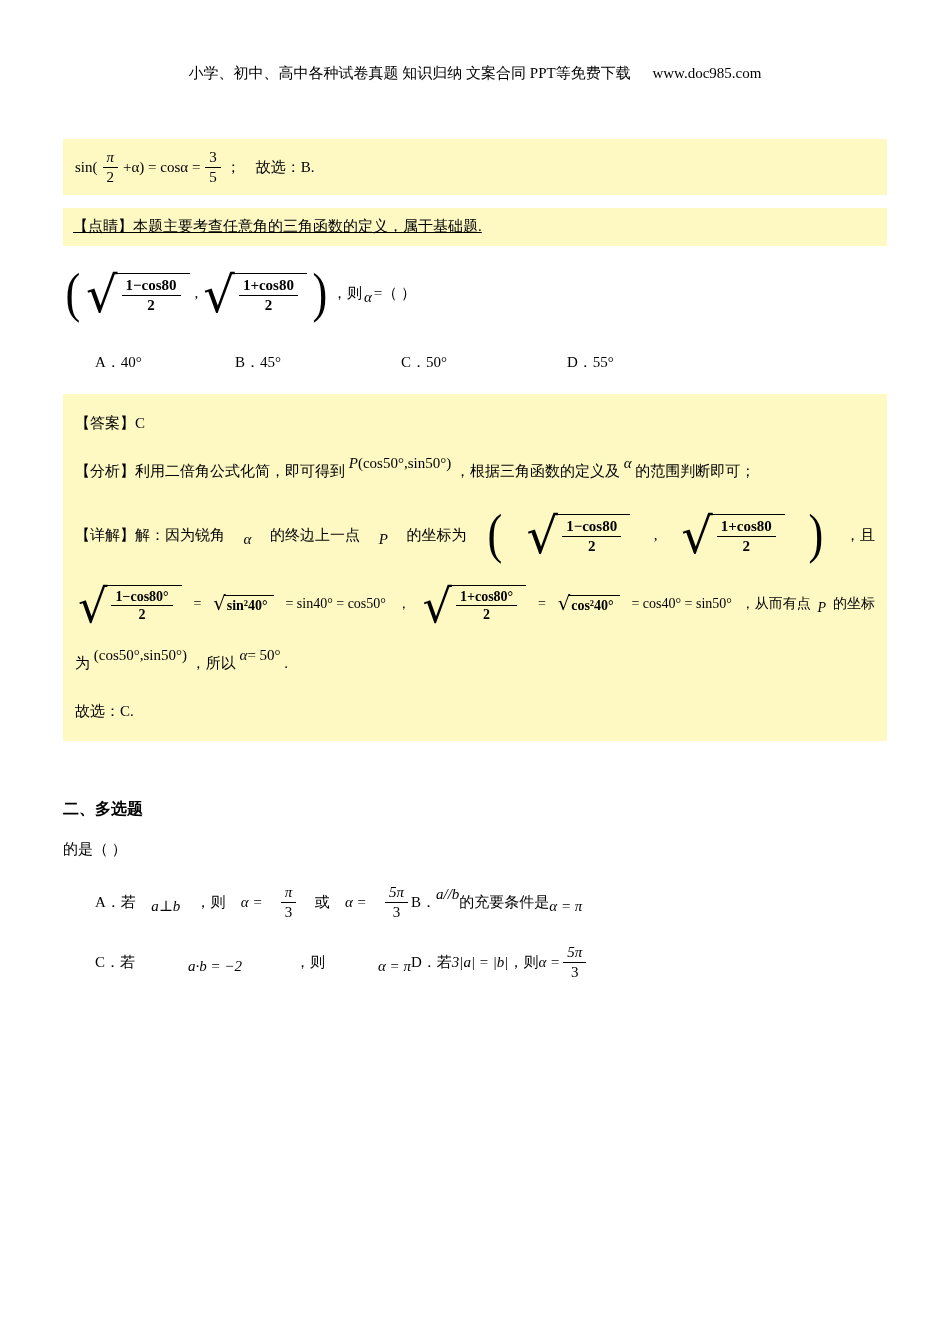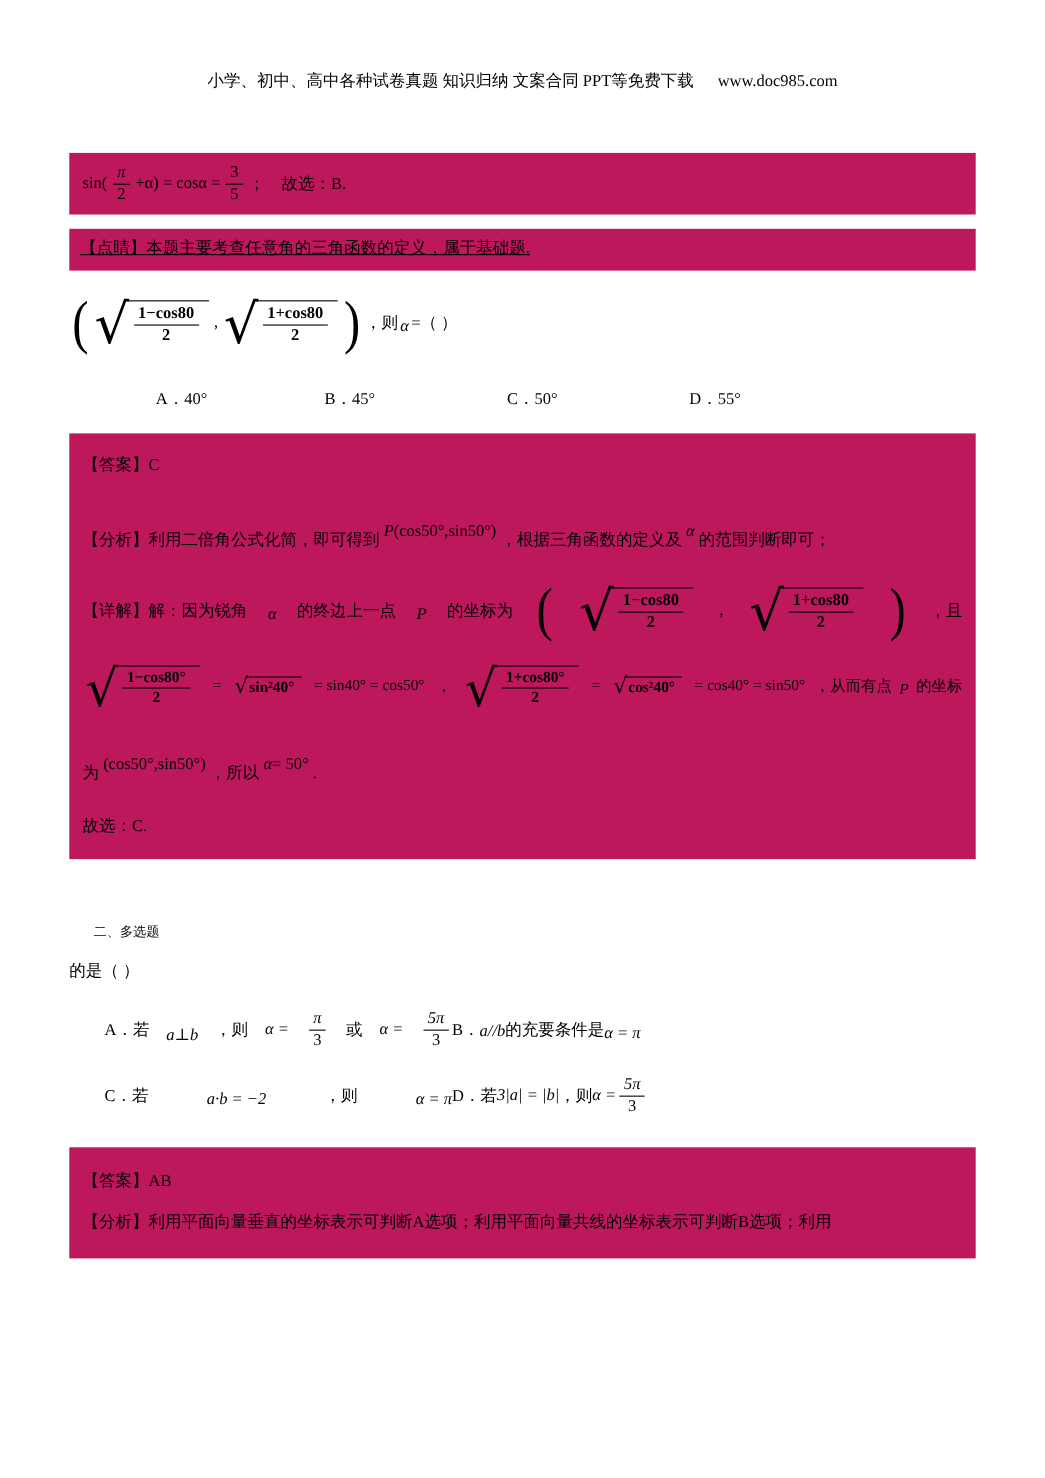--- a/index.html
+++ b/index.html
@@ -1,52 +1,52 @@
 <!DOCTYPE html>
 <html><head>
 <meta charset="utf-8">
 <style>
   html,body{margin:0;padding:0;}
   body{width:950px;height:1344px;background:#ffffff;color:#000;
        font-family:"Liberation Serif","DejaVu Serif",serif;font-size:15px;overflow:hidden;}
   .page{padding:0 63px;}
   .header{padding-top:64px;text-align:center;font-size:15px;}
   .header .url{margin-left:18px;}
-  .shaded{background:#be185d;}
+  .shaded{background:#fef9c3;}
   .para{line-height:1.85;}
   .pad{padding:5px 10px;}
   .frow{display:flex;align-items:center;flex-wrap:nowrap;}
   .it{font-style:italic;}
   .cn{margin:0 2px;}
   .frac{display:inline-flex;flex-direction:column;text-align:center;vertical-align:middle;line-height:1.25;margin:0 3px;}
   .frac .num,.frac .den{padding:0 4px;display:block;}
   .frac .den{border-top:1px solid #000;}
   .sqrt{display:inline-flex;align-items:stretch;vertical-align:middle;margin:0 3px;}
   .sqrt .rsign{align-self:flex-end;margin-right:-2px;font-family:"DejaVu Sans",sans-serif;}
   .sqrt.lg .rsign{font-size:3.3em;line-height:0.78;}
   .sqrt.sm .rsign{font-size:1.4em;line-height:0.95;}
   .sqrt .radicand{border-top:1px solid #000;display:inline-flex;align-items:center;padding:2px 6px 0 3px;font-weight:bold;}
   .bigp{font-size:3.6em;line-height:0.88;display:inline-block;transform:scaleX(0.82);margin:0 1px;font-weight:400;}
   .low{position:relative;top:4px;}
-  .raise{position:relative;top:-8px;display:inline-block;margin-top:20px;}
+  .raise{position:relative;top:-8px;display:inline-block;}
   .b1{margin-top:56px;min-height:46px;}
   .b2{margin-top:13px;text-decoration:underline;}
   .q4-stem{margin-top:22px;}
   .q4-formula{margin-top:12px;min-height:66px;}
   .q4-options{display:flex;margin-top:26px;padding-left:32px;}
-  .q4-options .opt{width:166px;text-align:center;}
+  .q4-options .opt{width:166px;}
   .q4-options .opt0{width:140px;}
   .solution{margin-top:22px;padding:14px 12px;}
   .solution .para{margin:20px 0;}
   .solution .frow{margin:26px 0;justify-content:space-between;}
   .solution > :first-child{margin-top:2px;}
   .solution > :last-child{margin-bottom:2px;}
   .tight{font-size:14px;}
-  .sec-title{margin-top:58px;font-weight:normal;font-size:12px;
-             font-family:"Liberation Sans","DejaVu Sans",sans-serif;margin-left:22px;}
+  .sec-title{margin-top:58px;font-weight:bold;font-size:16px;
+             font-family:"Liberation Sans","DejaVu Sans",sans-serif;}
   .q5-stem1{margin-top:26px;}
   .q5-stem2{margin-top:14px;}
   .q5-row{display:flex;align-items:center;margin-top:14px;padding-left:32px;min-height:46px;}
   .q5-row .col{display:flex;align-items:center;justify-content:space-between;}
   .q5-row .col1{width:316px;}
   .q5-solution{margin-top:24px;padding:9px 12px;}
   .q5-solution .para{margin:9px 0;}
 </style>
 </head>
 <body>
@@ -243,22 +243,14 @@
       <span class="it">3|a| = |b|</span>
       <span>，则</span>
       <span class="it">α =</span>
       <span class="frac">
         <span class="num it">5π</span>
         <span class="den">3</span>
       </span>
     </div>
   </div>
 
-  <div class="shaded q5-solution">
-    <p class="para">
-      <span>【答案】AB</span>
-    </p>
-    <p class="para">
-      <span>【分析】利用平面向量垂直的坐标表示可判断A选项；利用平面向量共线的坐标表示可判断B选项；利用</span>
-    </p>
-  </div>
 
 </div>
 
 </body></html>

